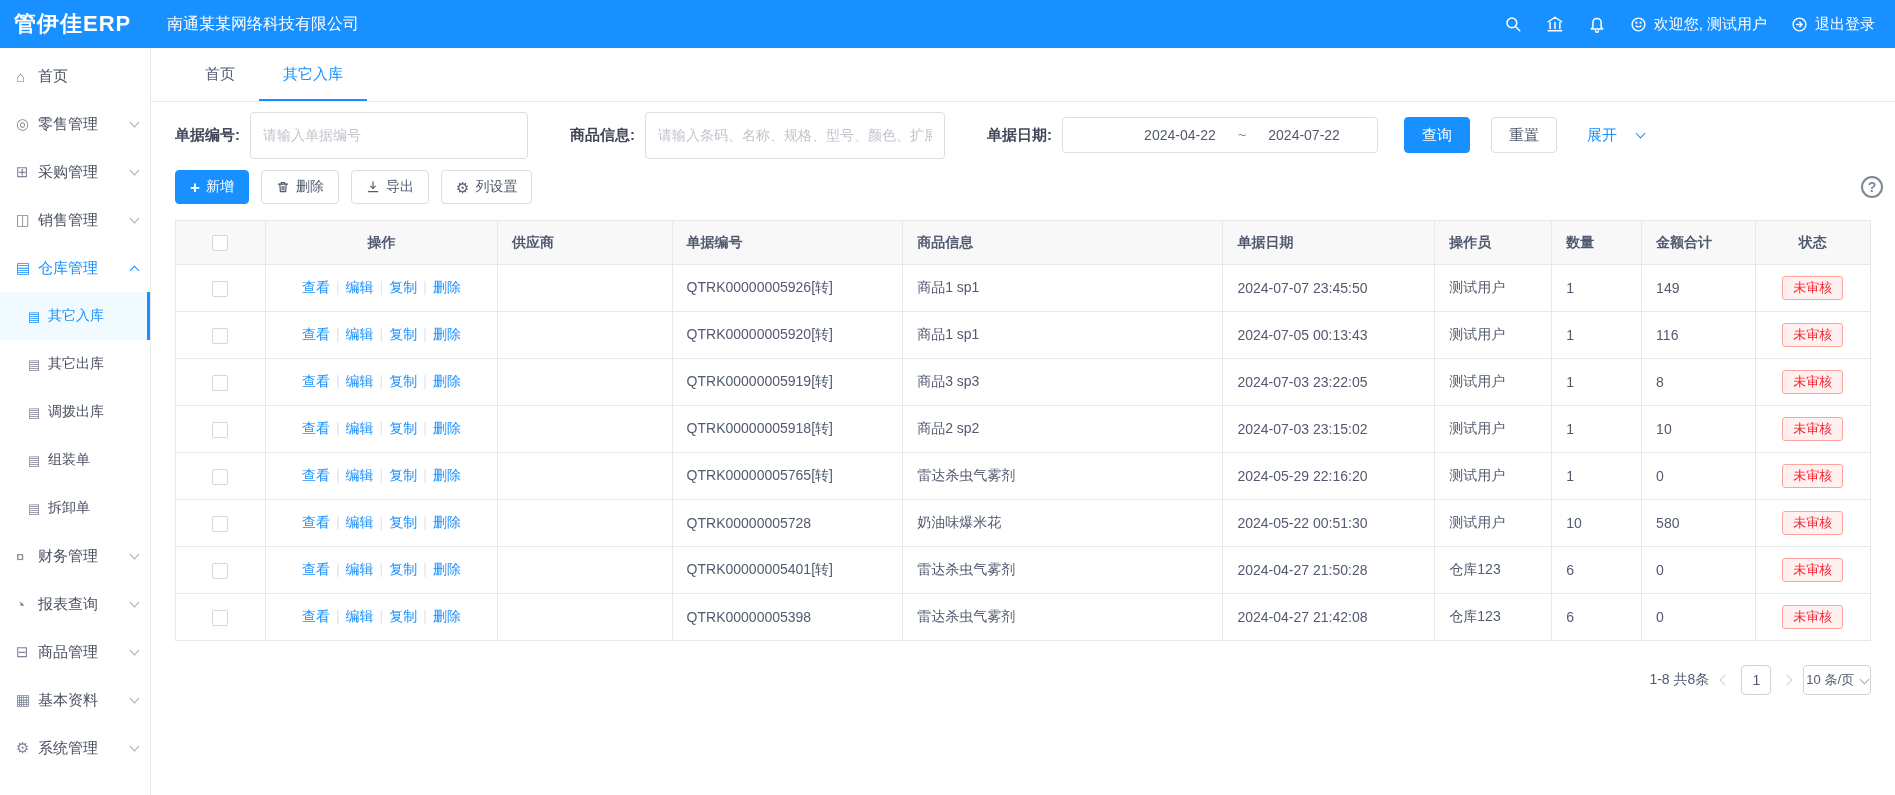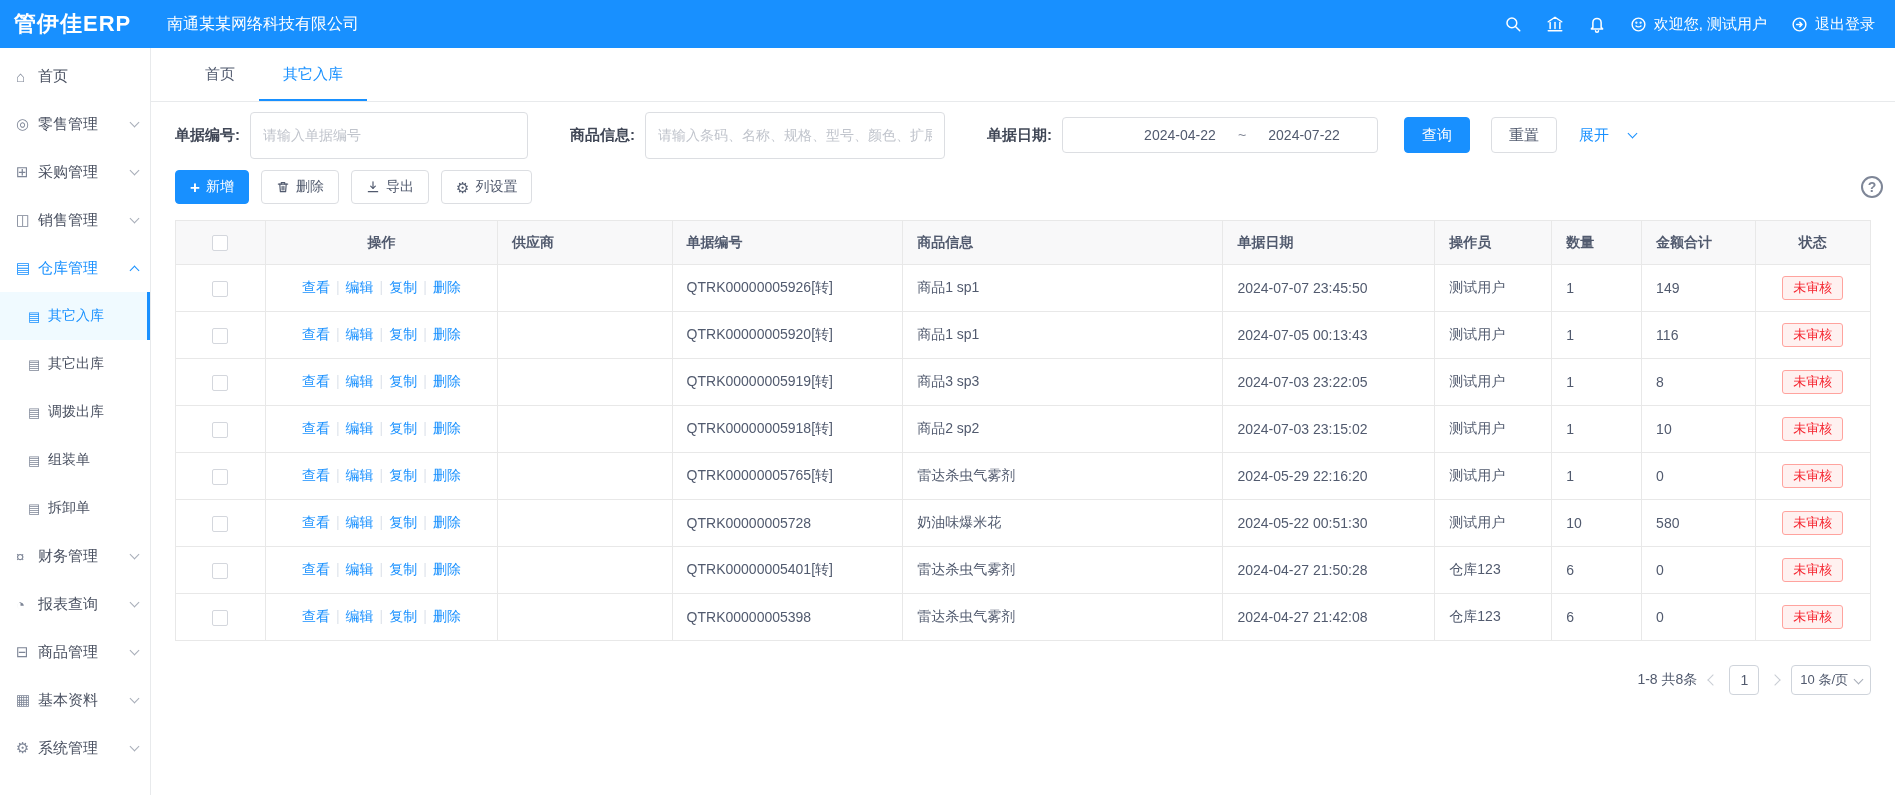--- a/index.html
+++ b/index.html
@@ -44,21 +44,21 @@
   input::placeholder { color:#c0c4cc; }
   .inp-doc { width:278px; margin-right:42px; }
   .inp-prod { width:300px; margin-right:42px; }
   .date-box { width:316px; height:36px; border:1px solid #dcdee2; border-radius:4px; display:flex; align-items:center; justify-content:center;padding-left:44px; }
   .date-box input { border:none; width:108px; text-align:center; font-size:14px; color:#515a6e; outline:none; }
   .date-sep { color:#808695; font-size:14px; padding:0 4px; }
   .btn { height:36px; border-radius:4px; font-size:15px; padding:0 17px; border:1px solid #dcdee2; background:#fff; color:#515a6e; cursor:pointer; font-family:inherit; }
   .btn-primary { background:#1890ff; border-color:#1890ff; color:#fff; }
   .btn-search { margin-left:26px; }
   .btn-reset { margin-left:21px; }
-  .expand-link { margin-left:22px; color:#1890ff; font-size:15px; cursor:pointer; display:inline-flex; align-items:center; gap:20px; }
+  .expand-link { margin-left:30px; color:#1890ff; font-size:15px; cursor:pointer; display:inline-flex; align-items:center; gap:20px; }
   .expand-link .chv { border-color:#1890ff; margin:0 0 3px 0; }
 
   .toolbar { display:flex; align-items:center; margin-top:16px; gap:12px; }
   .btn-sm { height:34px; padding:0 14px; font-size:14px; display:inline-flex; align-items:center; gap:6px; }
   .plus { font-size:17px; font-weight:bold; line-height:1; }
   .t-ico { display:inline-flex; align-items:center; color:#515a6e; }
   .glyph-ico { font-size:15px; color:#515a6e; line-height:1; }
 
   .help { position:absolute; right:12px; top:74px; width:22px; height:22px; border-radius:50%; border:2px solid #7e8697; color:#7e8697; text-align:center; line-height:18px; font-size:14px; font-weight:bold; cursor:pointer; }
 
@@ -71,21 +71,21 @@
   .sep { color:#dfe4ec; margin:0 6px; }
   .badge { display:inline-block; padding:3px 10px; font-size:13px; color:#f5222d; background:#fff1f0; border:1px solid #ffa39e; border-radius:3px; line-height:1.3; }
   input.cbx { appearance:none; -webkit-appearance:none; width:16px; height:16px; border:1px solid #d4d7dd; border-radius:2px; background:#fff; vertical-align:middle; cursor:pointer; }
 
   
   .pager { display:flex; align-items:center; justify-content:flex-end; gap:12px; margin-top:24px; font-size:14px; color:#515a6e; }
   .pg-chev { display:inline-block; width:8px; height:8px; border-right:1.4px solid #c8cdd4; border-bottom:1.4px solid #c8cdd4; cursor:pointer; }
   .pg-prev { transform:rotate(135deg); }
   .pg-next { transform:rotate(-45deg); }
   .pg-num { min-width:30px; height:30px; border:1px solid #cfd4db; border-radius:4px; text-align:center; line-height:28px; background:#fff; cursor:pointer; }
-  .pg-size { height:30px; border:1px solid #cfd4db; border-radius:4px; padding:0 8px; display:flex; align-items:center; gap:7px; font-size:13px; cursor:pointer; }
+  .pg-size { height:30px; border:1px solid #cfd4db; border-radius:4px; padding:0 2px; display:flex; align-items:center; gap:7px; font-size:13px; cursor:pointer; }
   .pg-size .chv { margin:0 0 2px 0; }
 </style>
 </head>
 <body>
 
 <div class="app">
 
   <div class="topbar">
     <div class="logo">管伊佳ERP</div>
     <div class="company">南通某某网络科技有限公司</div>

